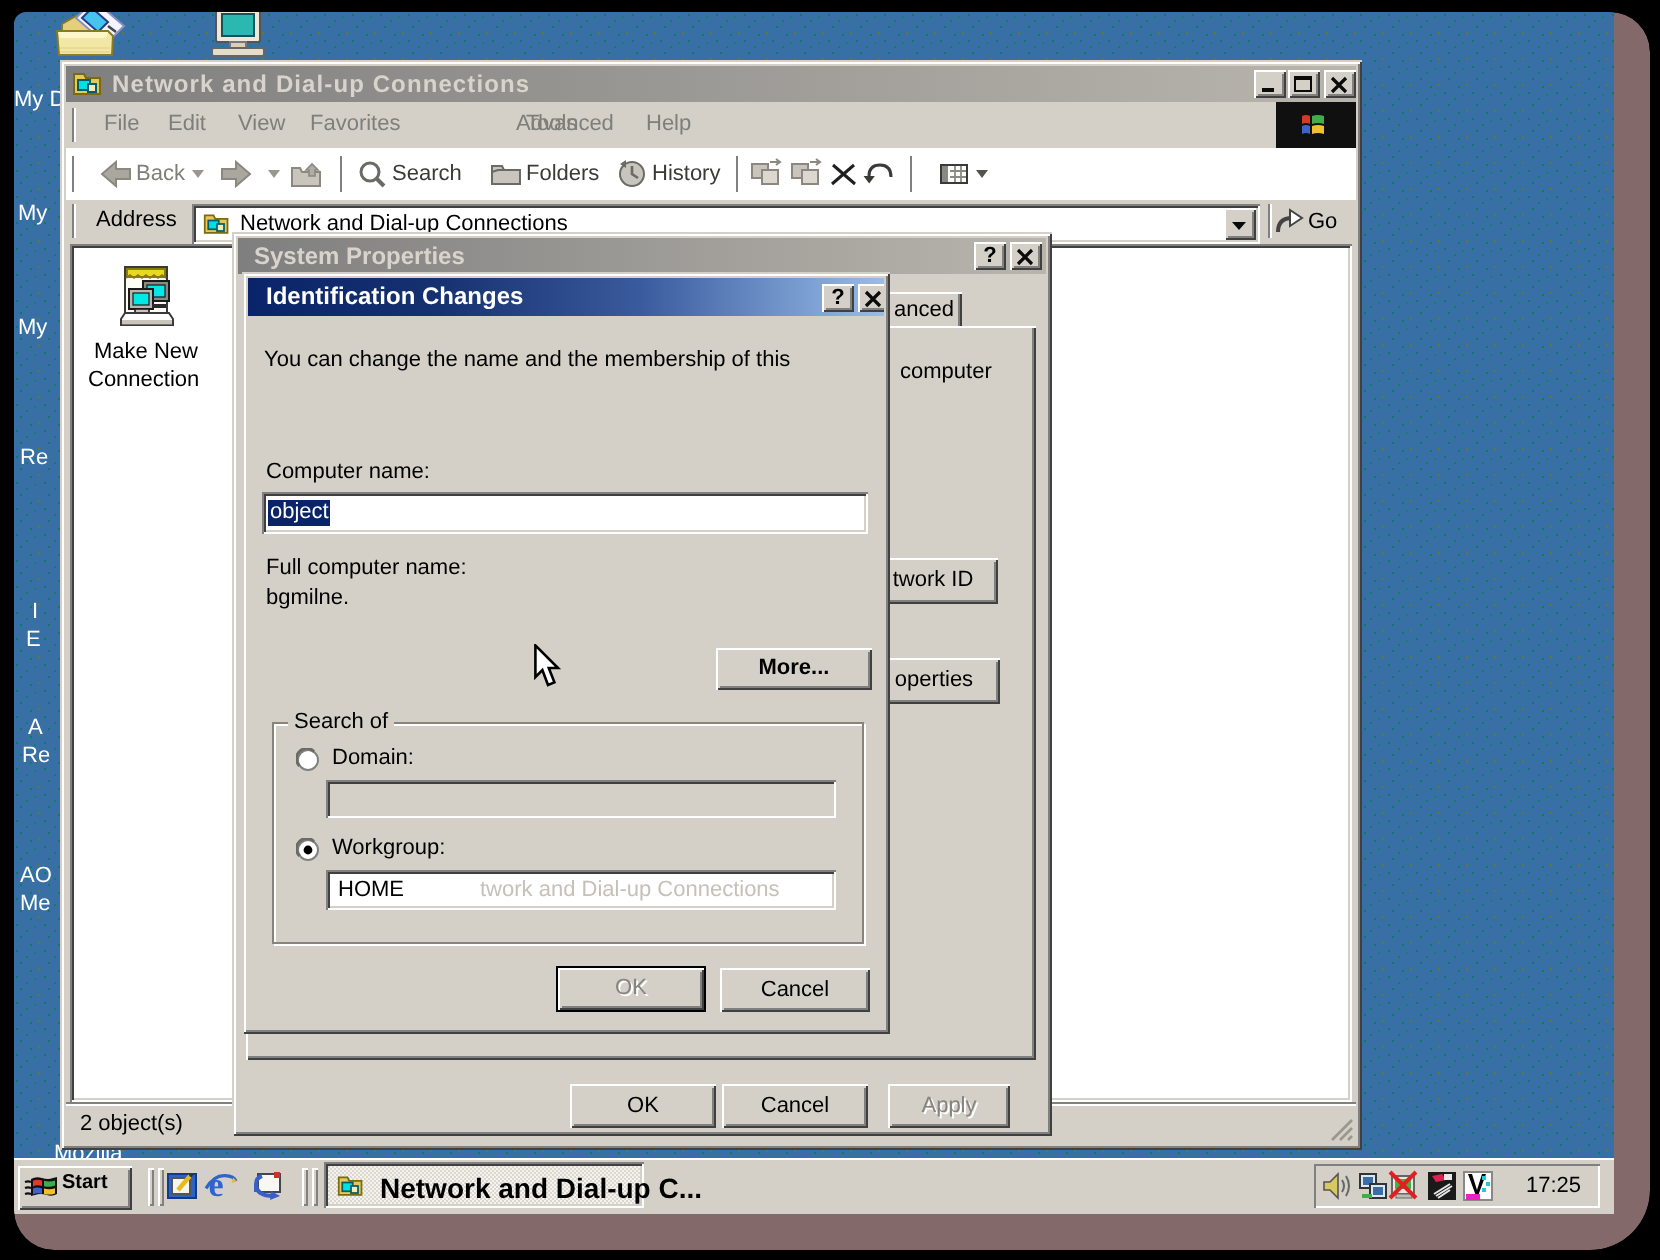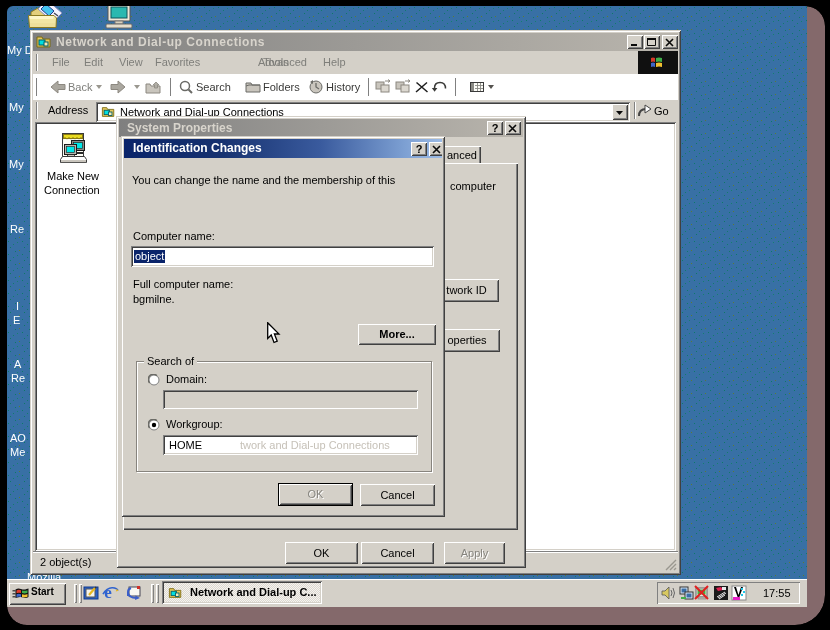--- a/index.html
+++ b/index.html
@@ -303,21 +303,21 @@
     <path d="M10.5,11.5 L15,14 L10,16 Z" fill="#3a5ec8"></path>
   </svg>
   <div class="abs raised1" style="left:144px;top:5px;width:3px;height:19px;"></div>
   <div class="abs raised1" style="left:149px;top:5px;width:3px;height:19px;"></div>
   <div class="abs" style="left:155px;top:2px;width:160px;height:23px;background:repeating-conic-gradient(#f5f3ef 0% 25%, #dcd8d0 0% 50%) 0 0/2px 2px;box-shadow:inset 1px 1px 0 #808080, inset -1px -1px 0 #ffffff, inset 2px 2px 0 #404040, inset -2px -2px 0 #d4d0c8;">
     <svg class="abs" style="left:6px;top:5px;" width="15" height="14" viewBox="0 0 16 16">
       <path d="M1,3 L6,3 L7,5 L14,5 L14,13 L1,13 Z" fill="#e7c75a" stroke="#7a6a10" stroke-width="1"></path>
       <rect x="3" y="6" width="6" height="5" fill="#00e0e0" stroke="#005f6a"></rect>
       <rect x="8" y="8" width="4" height="4" fill="#f5e9b5" stroke="#005f6a"></rect>
     </svg>
-    <span class="abs" style="left:28px;top:5px;font-weight:bold;font-size:11px;color:#000;white-space:nowrap;">Network and Dial-up C...</span>
+    <span class="abs" style="left:28px;top:5px;font-weight:bold;font-size:14px;color:#000;white-space:nowrap;">Network and Dial-up C...</span>
   </div>
   <div class="abs" style="left:650px;top:3px;width:143px;height:22px;background:#d4d0c8;box-shadow:inset 1px 1px 0 #808080, inset -1px -1px 0 #ffffff;">
     <svg class="abs" style="left:3px;top:3px;" width="16" height="16" viewBox="0 0 16 16">
       <polygon points="2,6 5,6 9,2 9,14 5,10 2,10" fill="#d8c860" stroke="#555" stroke-width="0.8"></polygon>
       <path d="M11,5 Q13,8 11,11 M13,3 Q16,8 13,13" fill="none" stroke="#666" stroke-width="1"></path>
     </svg>
     <svg class="abs" style="left:22px;top:3px;" width="16" height="16" viewBox="0 0 16 16">
       <rect x="1" y="2" width="8" height="7" fill="#d8e8f8" stroke="#333"></rect>
       <rect x="2.5" y="3.5" width="5" height="4" fill="#3a6ea5"></rect>
       <rect x="6" y="7" width="8" height="7" fill="#d8e8f8" stroke="#333"></rect>
@@ -337,21 +337,21 @@
       <rect x="9" y="2" width="4" height="3" fill="#e8e8e8"></rect>
     </svg>
     <svg class="abs" style="left:74px;top:3px;" width="16" height="16" viewBox="0 0 16 16">
       <rect x="1" y="1" width="14" height="14" fill="#fff" stroke="#888"></rect>
       <path d="M3,2 L7,13 L8,13 L12,2 L10,2 L7.5,10 L5,2 Z" fill="#000"></path>
       <rect x="2" y="12" width="7" height="3" fill="#e820c8"></rect>
       <rect x="10" y="3" width="2" height="2" fill="#20c8e8"></rect>
       <rect x="12" y="6" width="2" height="2" fill="#20c8e8"></rect>
       <rect x="10" y="9" width="2" height="2" fill="#20c8e8"></rect>
     </svg>
-    <span class="abs" style="left:106px;top:5px;font-size:11px;color:#000;">17:55</span>
+    <span class="abs" style="left:106px;top:5px;font-size:11px;color:#000;">17:25</span>
   </div>
 </div>
 <svg class="abs" id="cursor" style="left:267px;top:322px;" width="15" height="24" viewBox="0 0 15 24">
   <polygon points="0.7,0.7 0.7,16.5 4.2,13 7,20.5 10.2,19.2 7.4,12 12,12" fill="#fff" stroke="#000" stroke-width="1.3"></polygon>
 </svg>
 <svg class="abs" id="corners" style="left:0;top:0;pointer-events:none;" width="830" height="630" viewBox="0 0 830 630">
   <path fill-rule="evenodd" fill="#000" d="M0,0 H830 V630 H0 Z
     M13,6 H805 A20,20 0 0 1 825,26 V595 A30,30 0 0 1 795,625 H27 A20,20 0 0 1 7,605 V12 A6,6 0 0 1 13,6 Z"></path>
 </svg>
 

